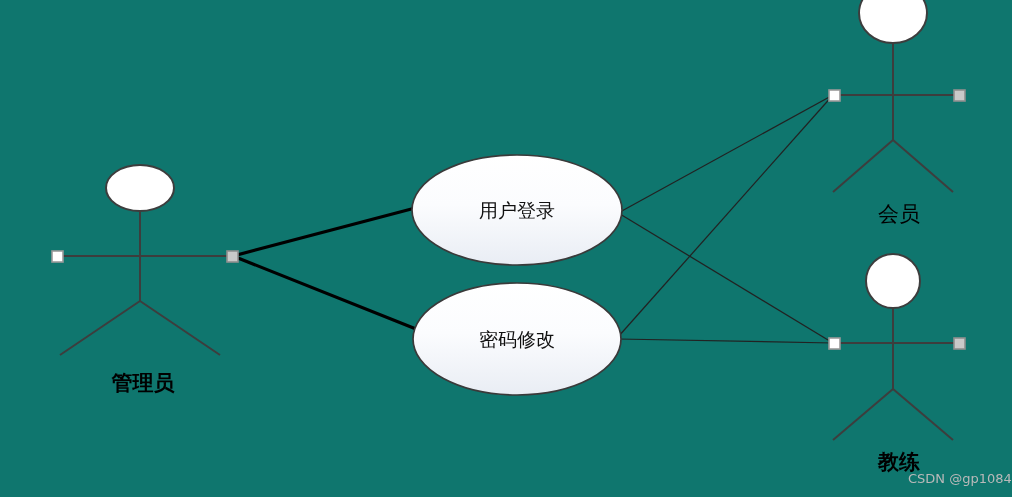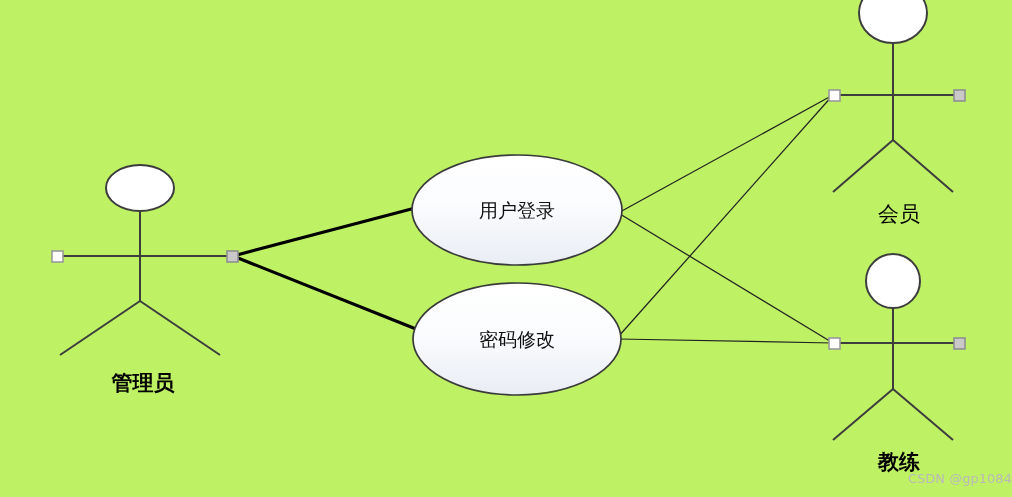--- a/index.html
+++ b/index.html
@@ -7,21 +7,21 @@
     padding: 0;
     background: #ffffff;
   }
   body {
     font-family: "DejaVu Sans", "Liberation Sans", sans-serif;
   }
   #canvas {
     position: relative;
     width: 1012px;
     height: 497px;
-    background: #bef264;
+    background: #0f766e;
     overflow: hidden;
   }
   #diagram-svg {
     position: absolute;
     left: 0;
     top: 0;
     width: 1012px;
     height: 497px;
   }
   .uc-label {

